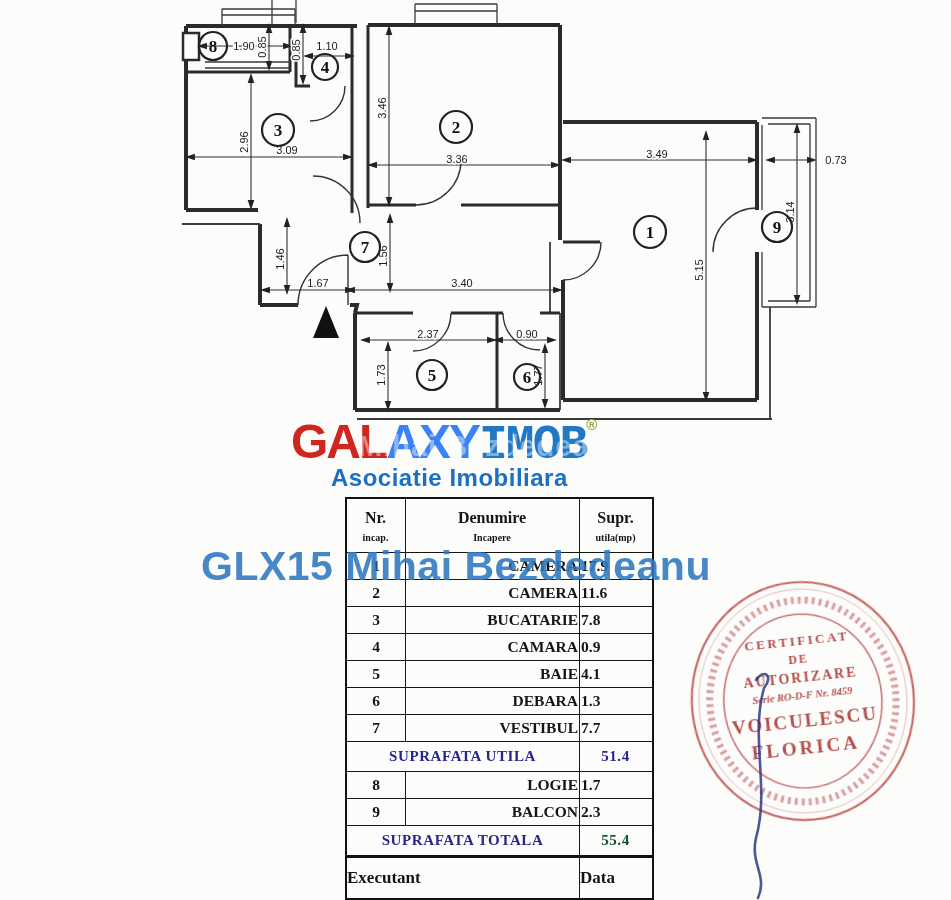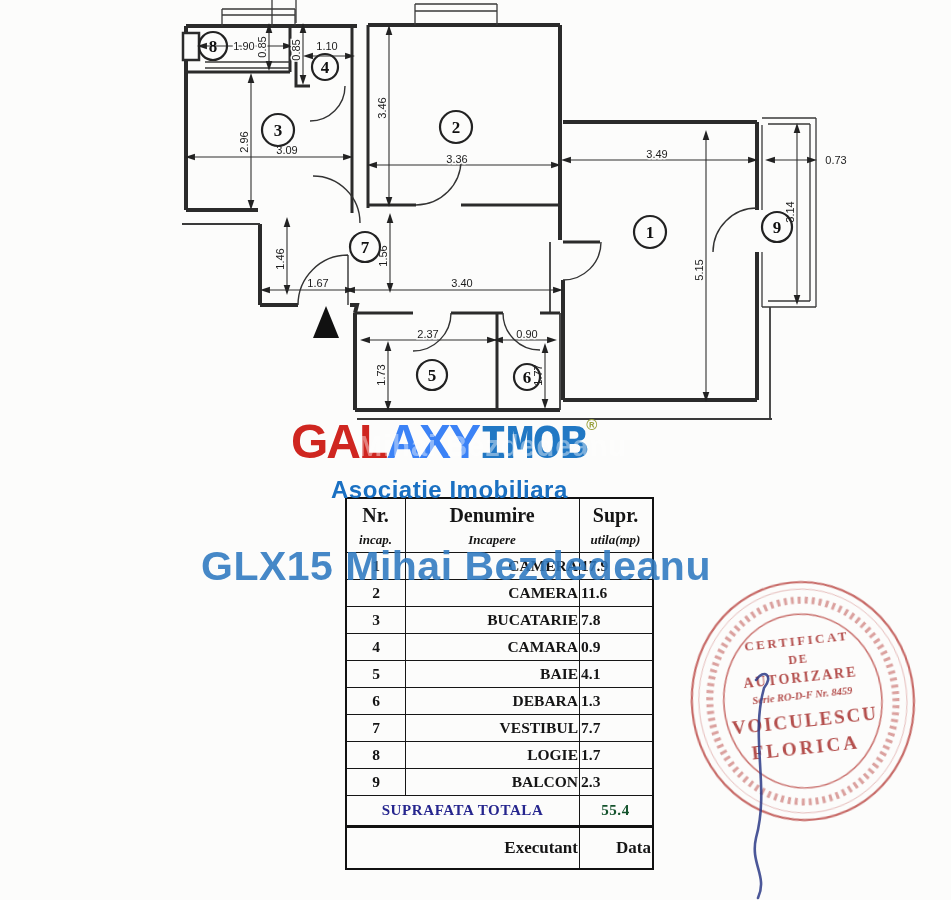--- a/index.html
+++ b/index.html
@@ -16,40 +16,40 @@
   .door{stroke:#333;stroke-width:1.4;fill:none;}
   .dimline{stroke:#2e2e2e;stroke-width:1.1;fill:none;}
   .dim{font:11px "Liberation Sans",sans-serif;fill:#1c1c1c;paint-order:stroke;stroke:#fcfcfb;stroke-width:3px;text-anchor:middle;}
   .rn{font:bold 17px "Liberation Serif",serif;fill:#111;text-anchor:middle;}
   .rncirc{stroke:#222;stroke-width:2.2;fill:rgba(255,255,255,.0);}
   
   #logo{position:absolute;left:291px;top:417px;z-index:3;font-weight:900;
     font-size:48px;letter-spacing:-2px;line-height:1;white-space:nowrap;
     font-family:"Liberation Sans",sans-serif;}
   #logo .reg{font-size:15px;vertical-align:28px;letter-spacing:0;color:#9aa23e;font-weight:700;}
-  #subtitle{position:absolute;left:331px;top:476px;z-index:3;font-size:24px;font-weight:700;
+  #subtitle{position:absolute;left:331px;top:464px;z-index:3;font-size:24px;font-weight:700;
     letter-spacing:.5px;white-space:nowrap;}
   #wm-faint{position:absolute;left:358px;top:406px;z-index:4;font-size:29px;font-weight:700;
     color:#ffffff;opacity:.42;letter-spacing:1px;white-space:nowrap;margin-top:24px;}
   #wm-blue{position:absolute;left:201px;top:543px;z-index:6;font-size:41px;font-weight:700;
     opacity:.88;letter-spacing:.5px;white-space:nowrap;}
   
   #areas{position:absolute;left:345px;top:497px;z-index:2;border-collapse:collapse;
     font-family:"Liberation Serif",serif;font-weight:bold;color:#151515;
     border:2.5px solid #111;background:rgba(252,252,251,.6);}
   #areas td{border:1.7px solid #161616;vertical-align:middle;}
   .c1{width:56px;text-align:center;}
   .c2{width:158px;text-align:right;padding-left:14px;}
   .c3{width:70px;}
   .hrow td{height:51px;text-align:center;padding-left:0;}
-  .hrow .l1{font-size:20px;display:block;}
-  .hrow .l2{font-size:13px;display:block;margin-top:5px;font-style:italic;}
+  .hrow .l1{font-size:16px;display:block;}
+  .hrow .l2{font-size:10px;display:block;margin-top:5px;}
   .brow td{height:24px;font-size:15.5px;}
   .srow td{height:27px;font-size:15px;letter-spacing:.6px;text-align:center;padding-left:0;}
-  .frow td{height:38px;font-size:17px;text-align:right;padding-left:0;}
+  .frow td{height:38px;font-size:17px;text-align:left;padding-left:0;}
   
   #stamp{position:absolute;left:683px;top:577px;z-index:7;transform:rotate(-6deg);filter:blur(.4px);}
   .stamp-txt{font-family:"Liberation Serif",serif;font-weight:bold;text-anchor:middle;}
   #signature{position:absolute;left:718px;top:658px;z-index:8;}
 </style>
 </head>
 <body>
 
 <svg id="plan-svg" width="951" height="450" viewBox="0 0 951 450">
   <defs>
@@ -240,20 +240,24 @@
   <tr class="brow">
     <td class="c1">6</td>
     <td class="c2">DEBARA</td>
     <td class="c3">1.3</td>
   </tr>
   <tr class="brow">
     <td class="c1">7</td>
     <td class="c2">VESTIBUL</td>
     <td class="c3">7.7</td>
   </tr>
+  <tr class="srow">
+    <td colspan="2" style="color: rgb(38, 38, 142);">SUPRAFATA UTILA</td>
+    <td class="c3" style="color: rgb(38, 38, 142);">51.4</td>
+  </tr>
   <tr class="brow">
     <td class="c1">8</td>
     <td class="c2">LOGIE</td>
     <td class="c3">1.7</td>
   </tr>
   <tr class="brow">
     <td class="c1">9</td>
     <td class="c2">BALCON</td>
     <td class="c3">2.3</td>
   </tr>

